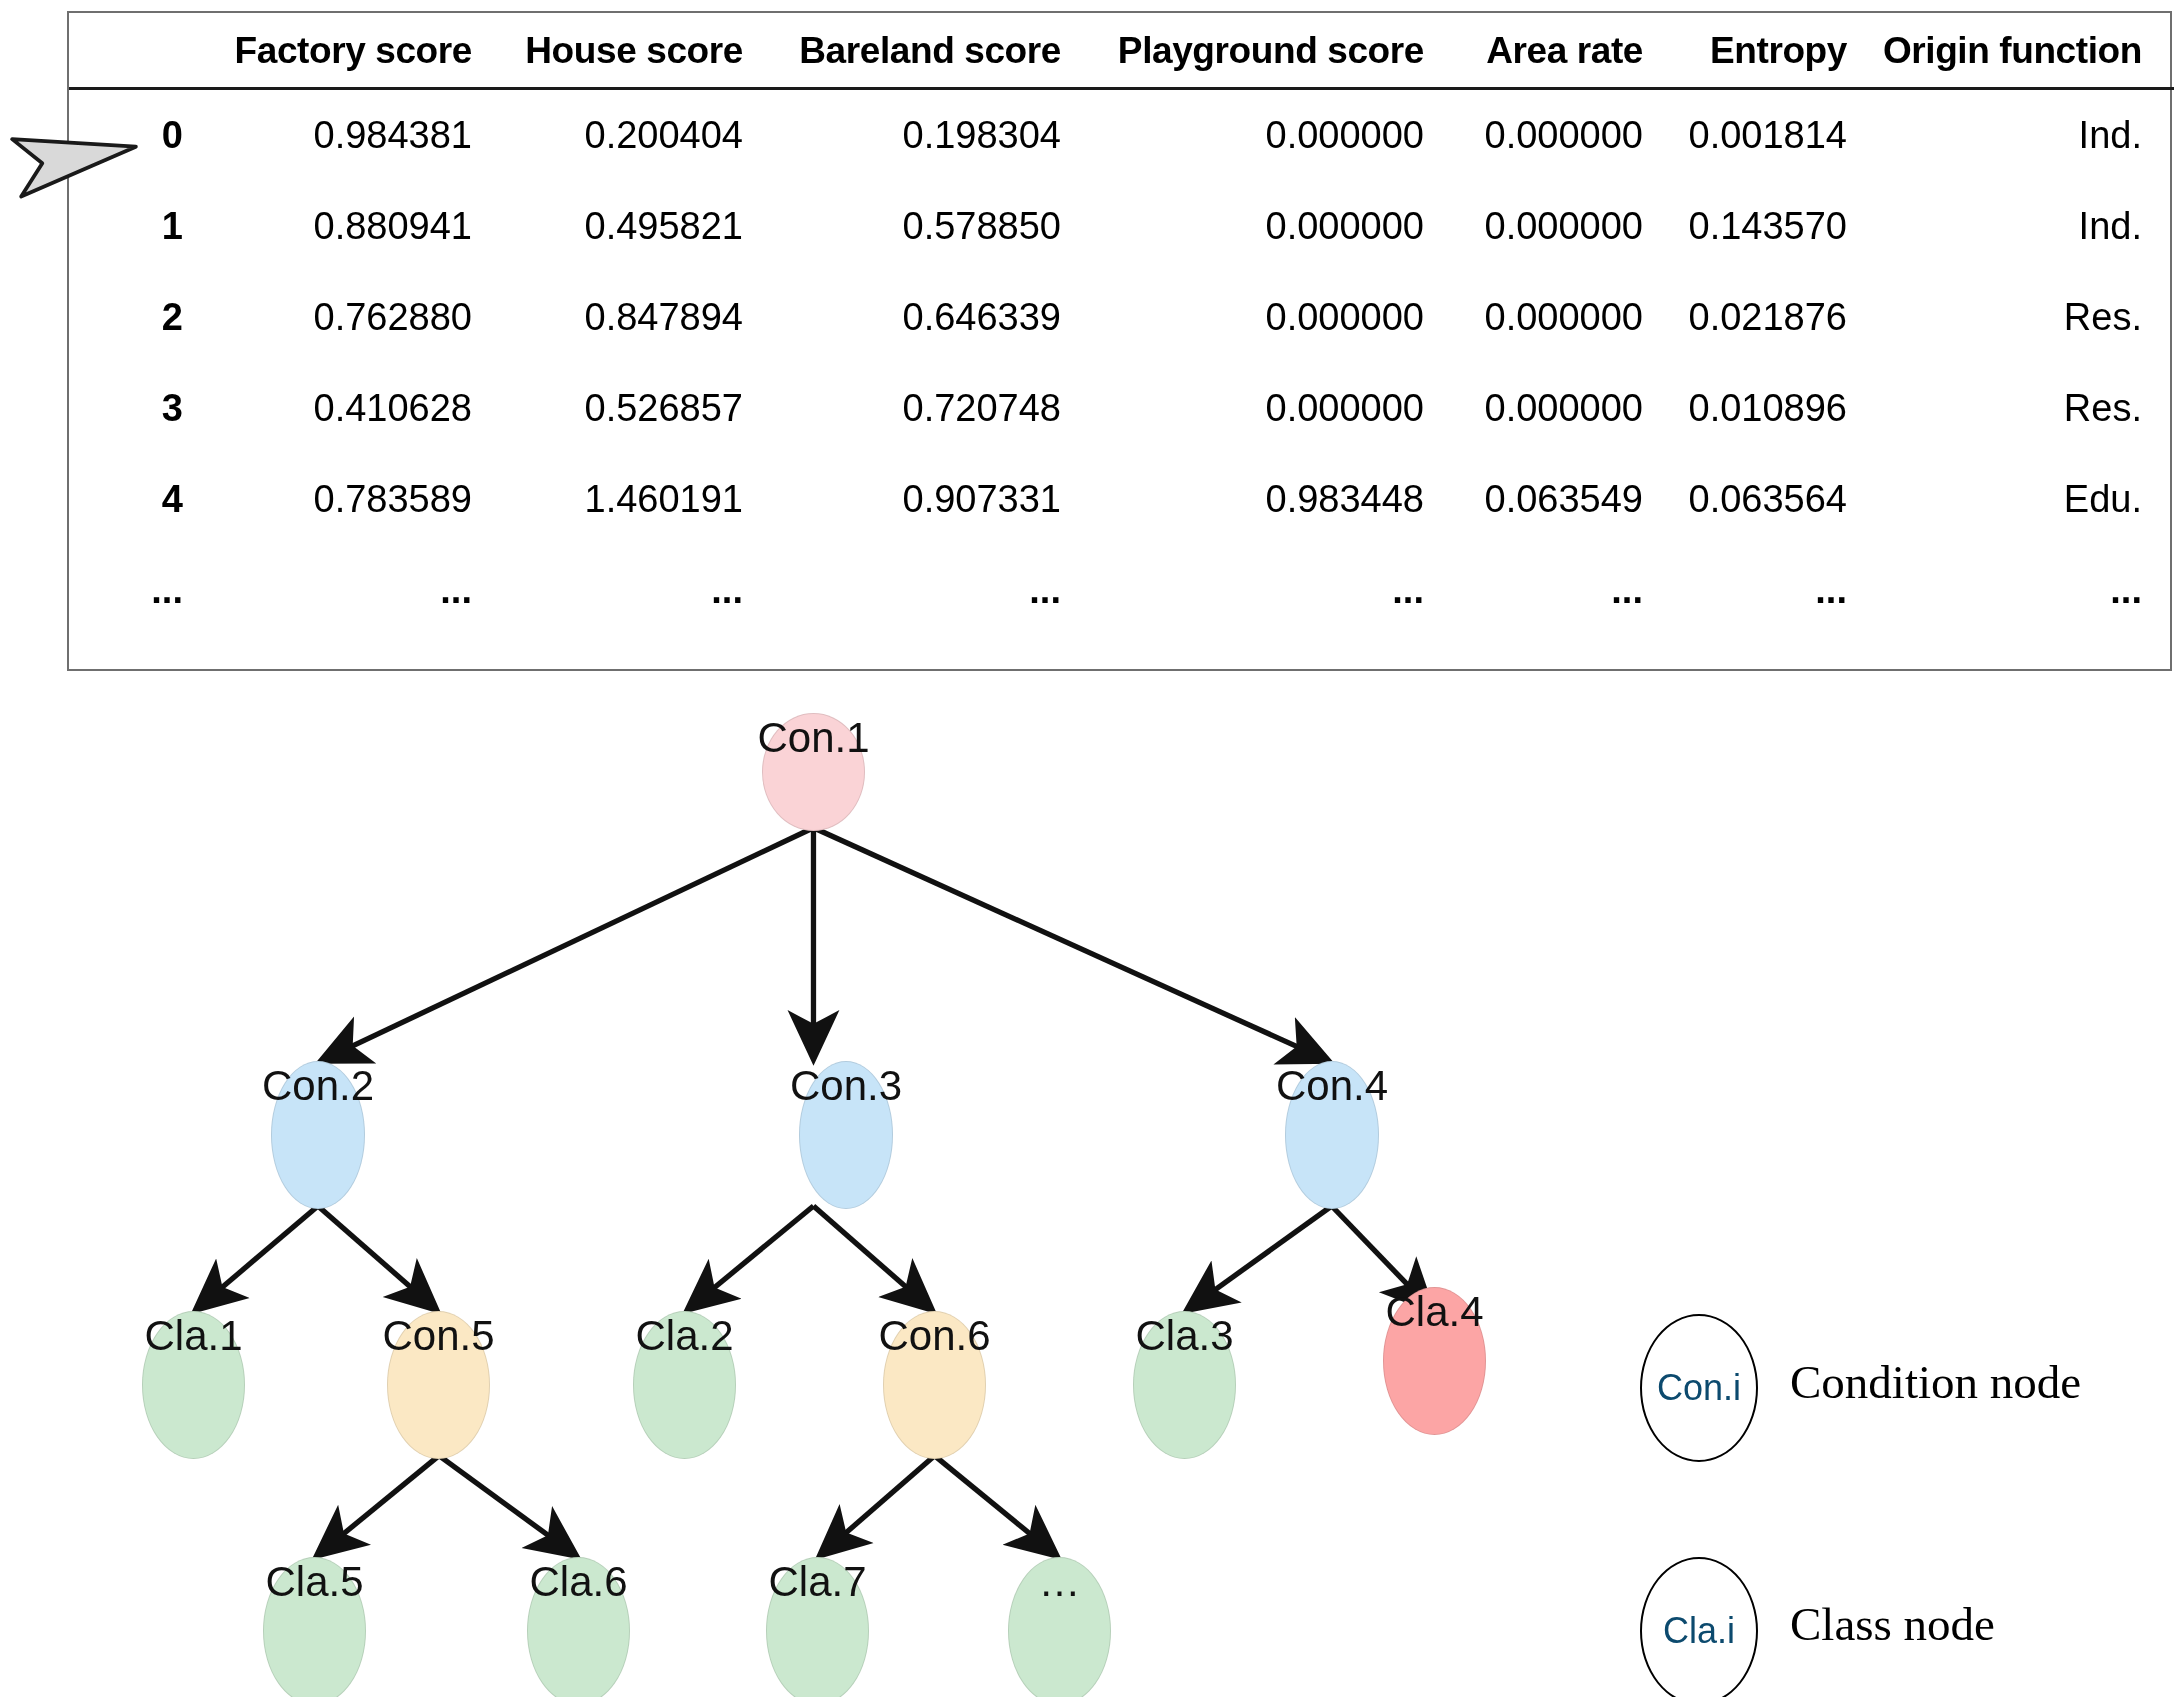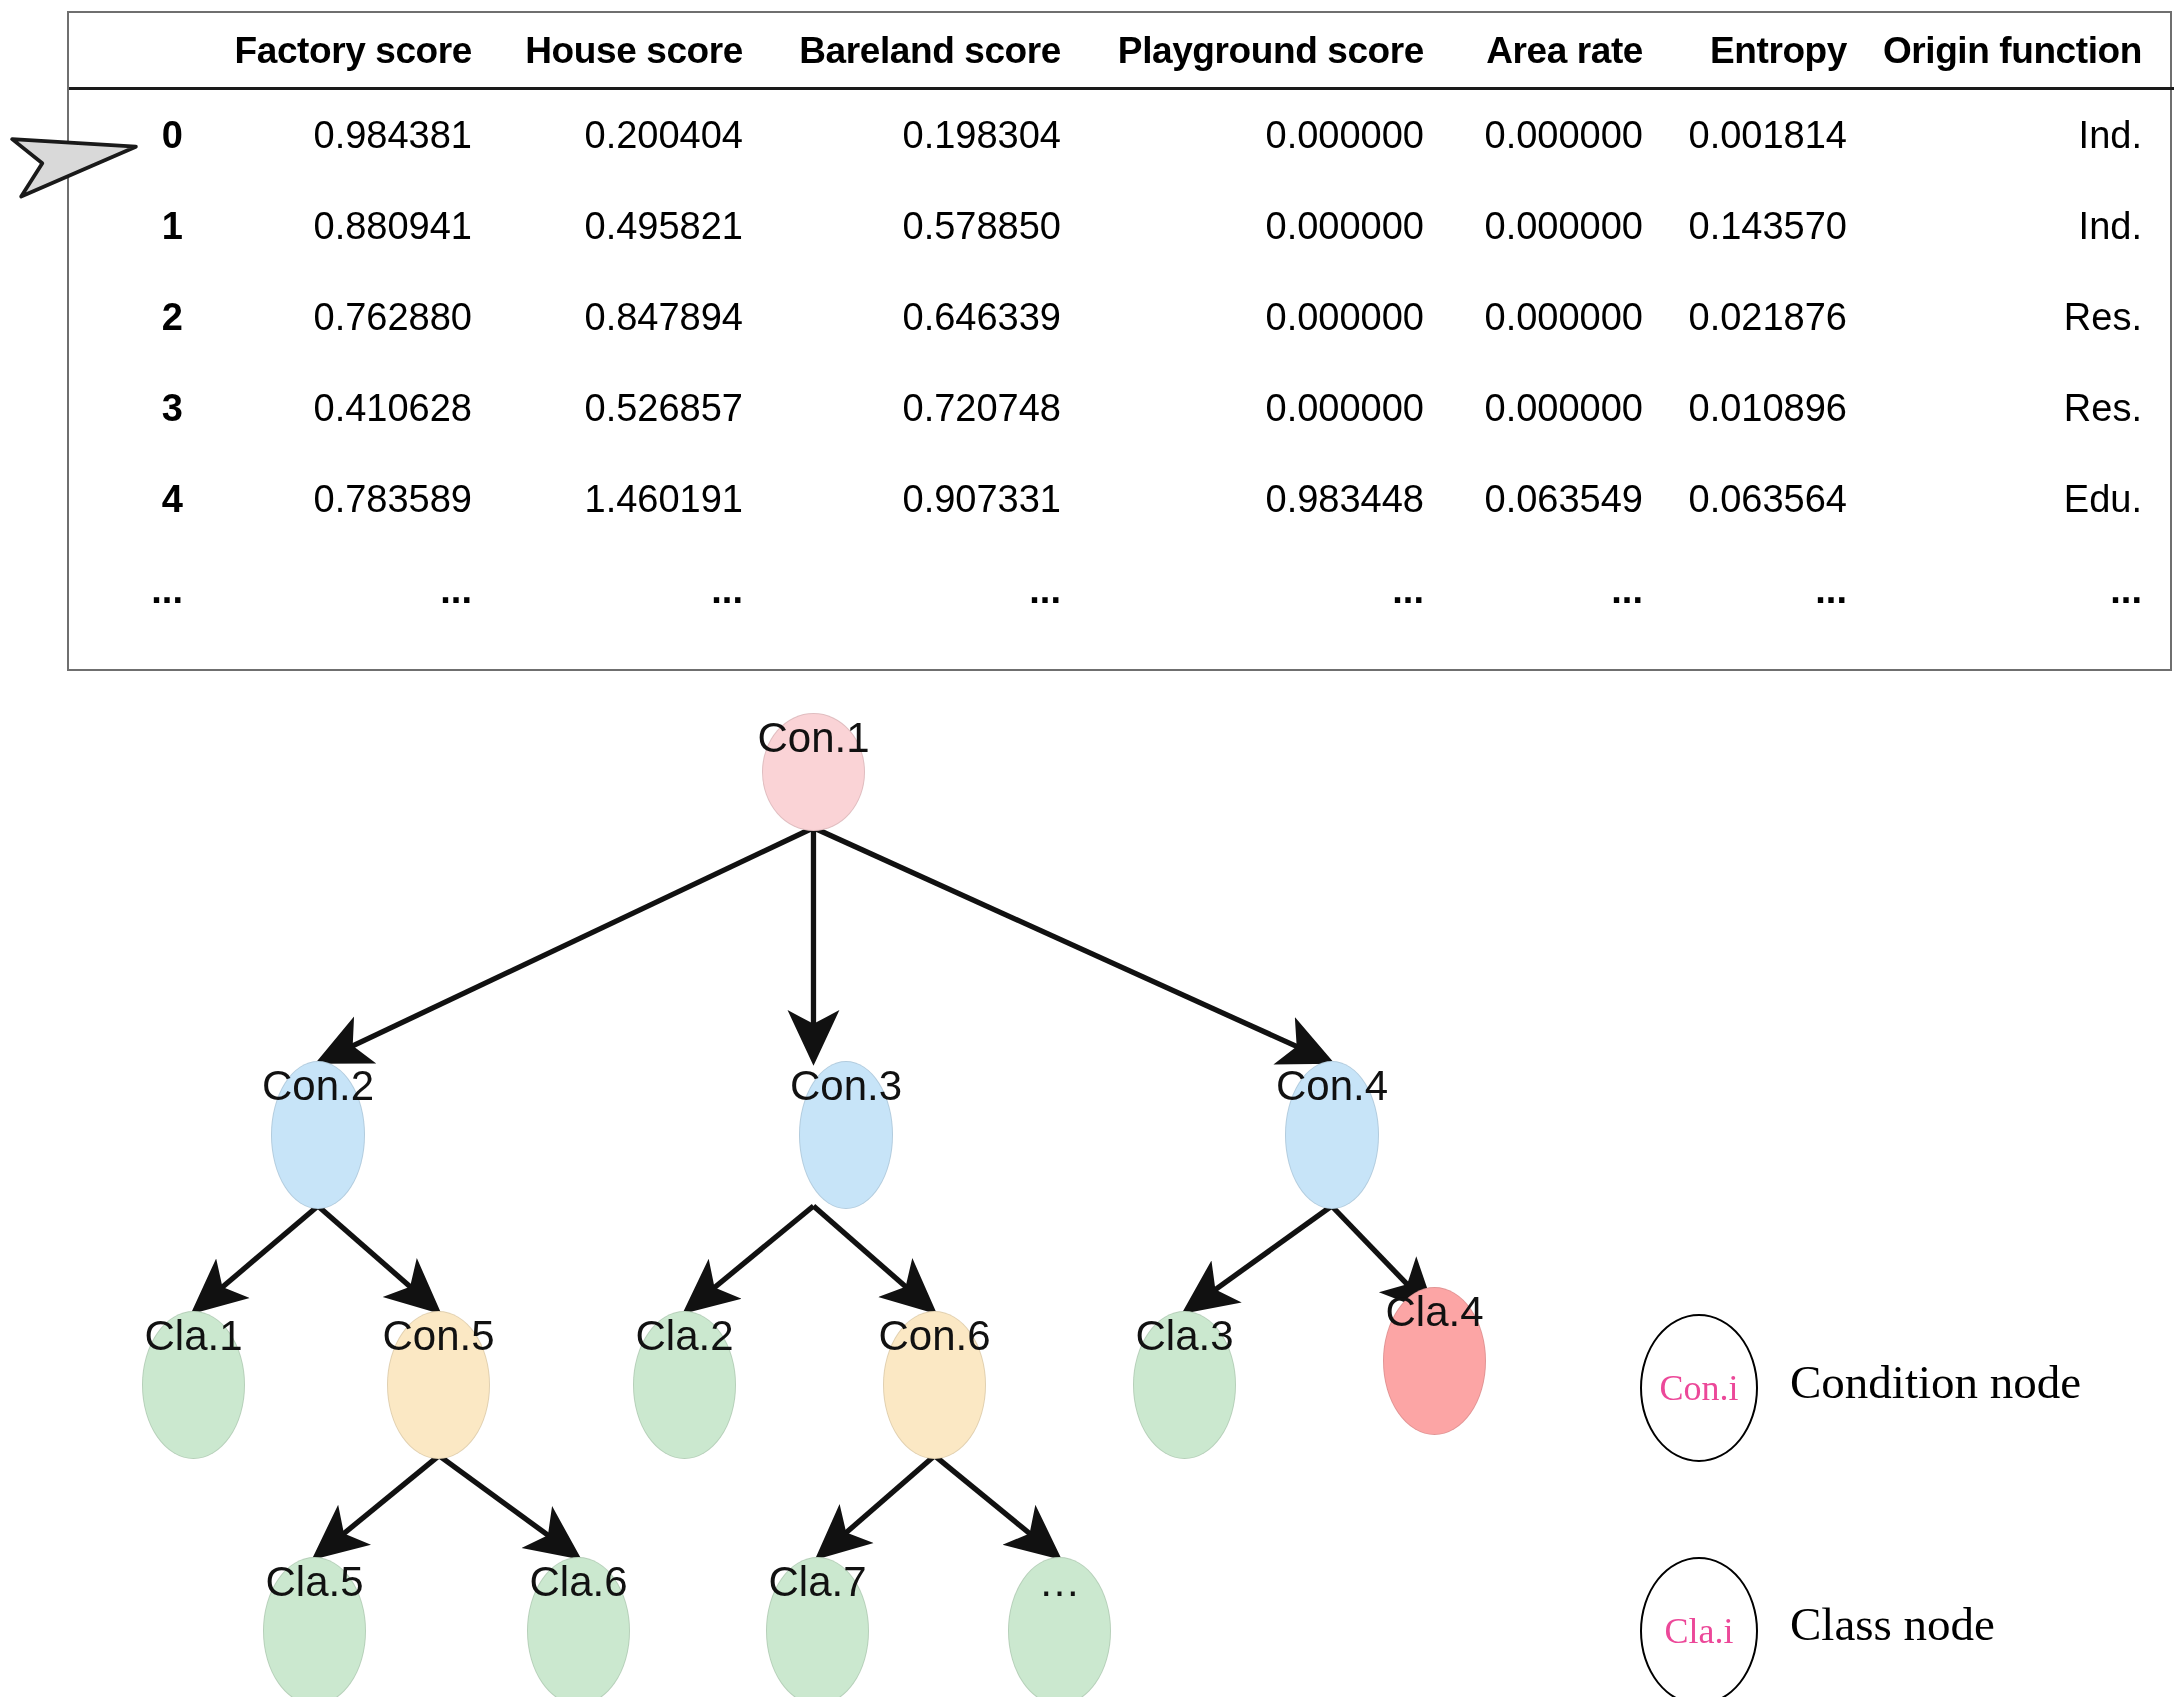--- a/index.html
+++ b/index.html
@@ -33,21 +33,21 @@
 
   
   #tree{position:absolute;left:0;top:681px;width:2183px;height:1016px;}
   #edges{position:absolute;left:0;top:0;width:2183px;height:1016px;}
   .node{position:absolute;border:0.8px solid rgba(0,0,0,0.10);
         border-radius:50%;display:flex;align-items:flex-start;justify-content:center;
         font-family:Liberation Sans, sans-serif;font-size:42px;color:#111;
         box-sizing:border-box;}
   .legend-key{position:absolute;border:2.3px solid #000;background:#fff;
         border-radius:50%;display:flex;align-items:center;justify-content:center;
-        font-family:Liberation Serif, serif;font-size:36px;color:#ec4899;
+        font-family:Liberation Sans, sans-serif;font-size:36px;color:#0c4a6e;
         box-sizing:border-box;}
   .legend-label{position:absolute;font-family:"Liberation Serif",serif;
         font-size:47px;color:#000;white-space:nowrap;}
 </style>
 </head>
 <body>
 
 <div id="table-panel">
   <table class="df">
     <colgroup>

